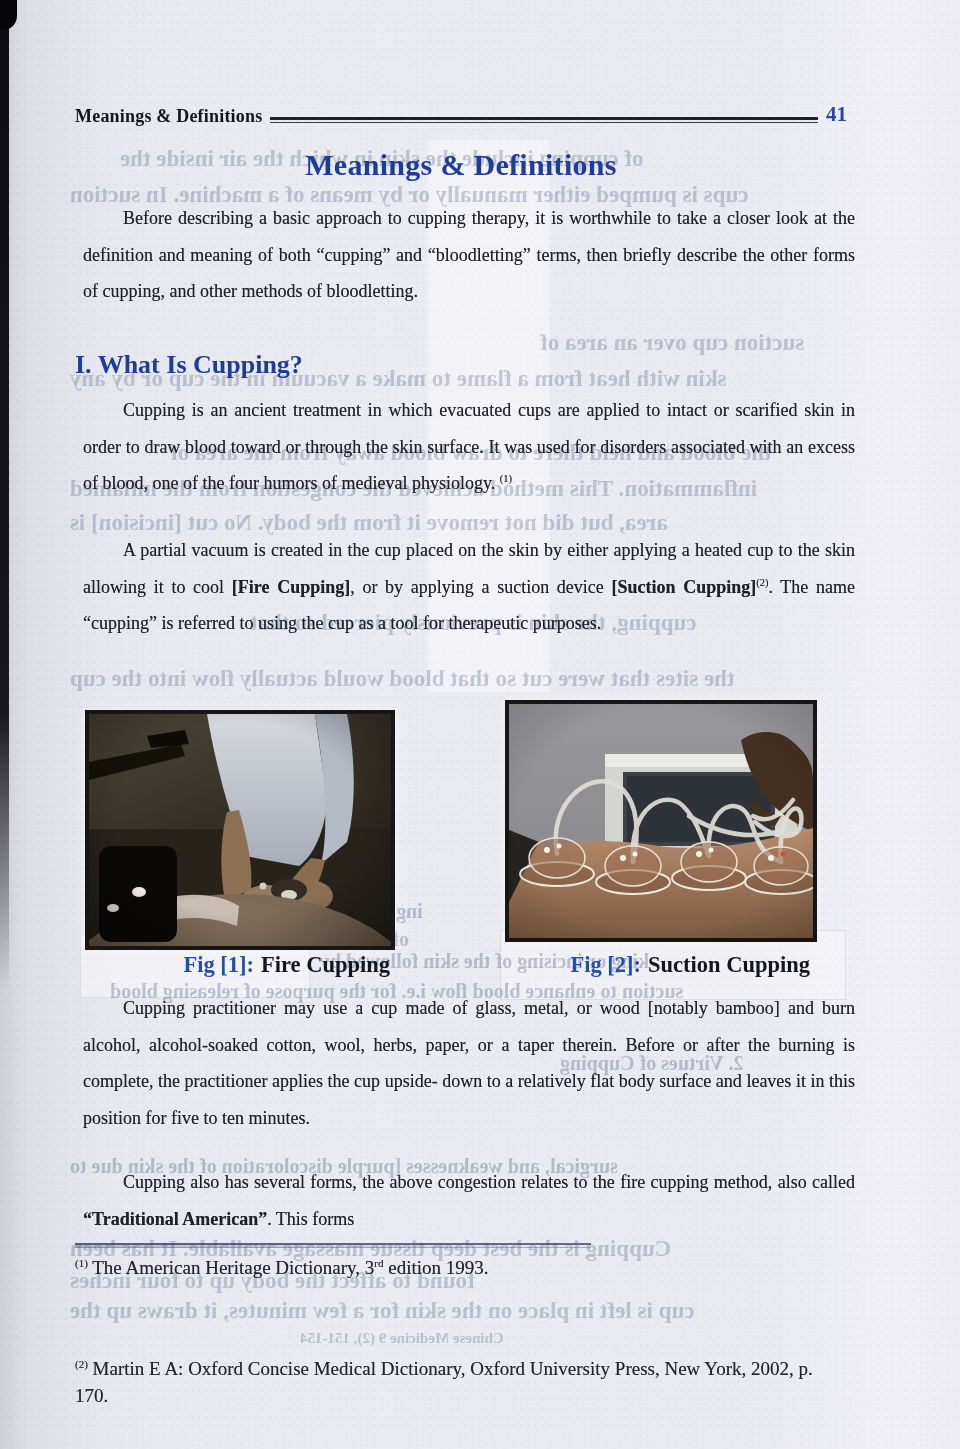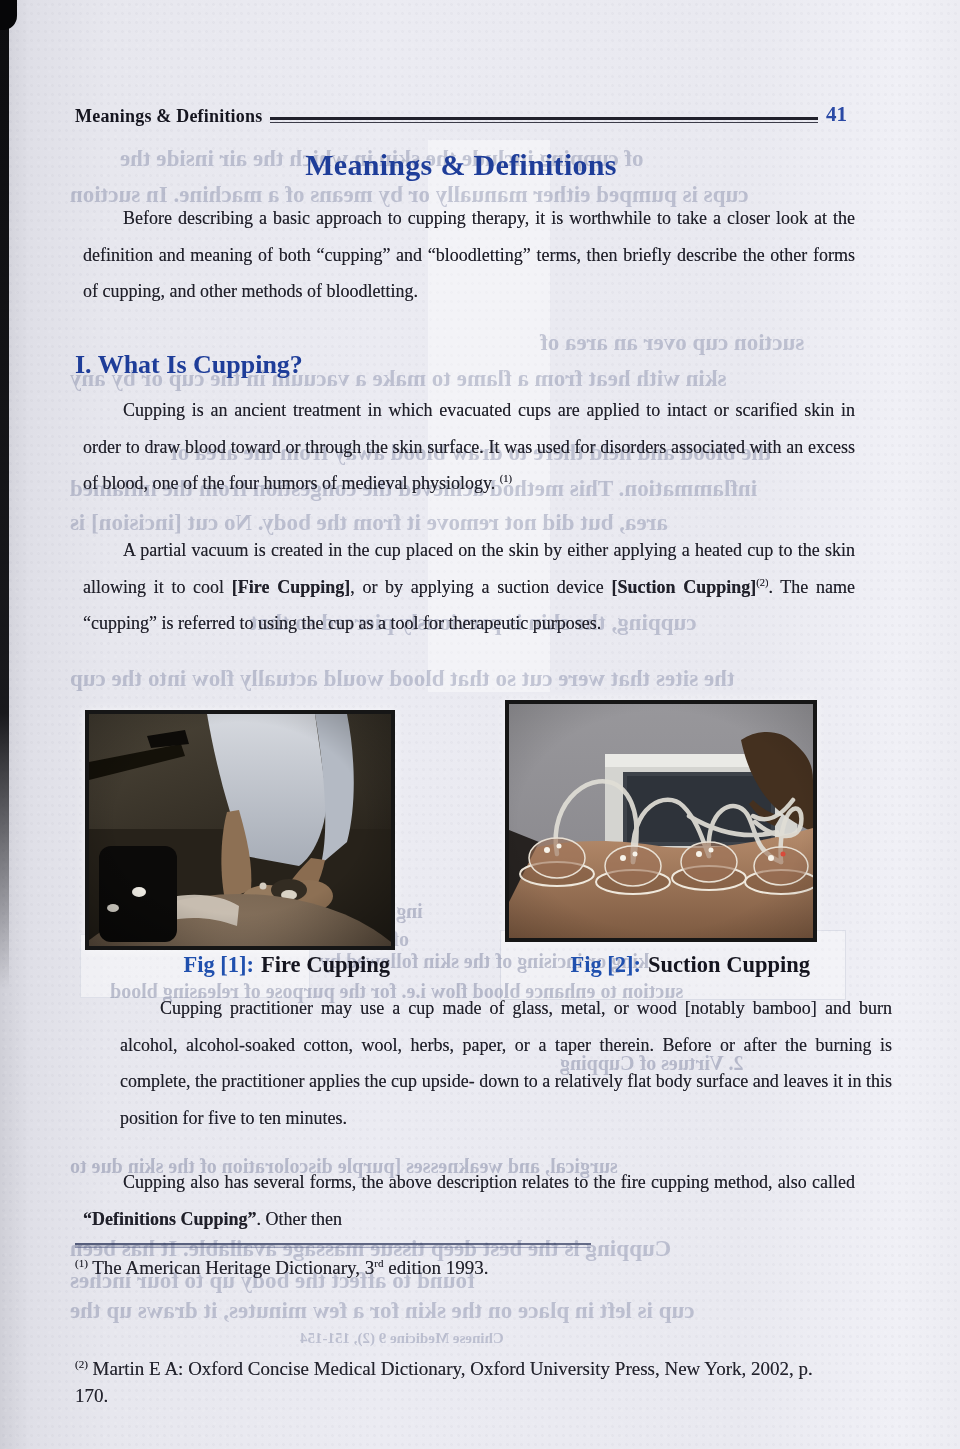--- a/index.html
+++ b/index.html
@@ -40,21 +40,21 @@
   
   .content{position:absolute;left:75px;top:0;width:772px;height:1428px;z-index:2;}
   .running-header{position:absolute;top:102px;left:0;width:772px;display:flex;align-items:flex-end;}
   .rh-title{font-weight:bold;font-size:18px;color:#15151f;letter-spacing:.2px;}
   .rh-rule{flex:1;height:2px;border-top:3px solid #20202b;border-bottom:1.5px solid #3c3c49;margin:0 8px 4px 8px;}
   .rh-page{font-weight:bold;font-size:21px;color:#2a49a5;}
   .main-title{position:absolute;top:148px;left:0;width:772px;margin:0;text-align:center;
     font-size:30px;font-weight:bold;color:#1e3d99;letter-spacing:.3px;}
   .body-par{position:absolute;left:8px;width:772px;margin:0;font-size:18px;line-height:36.6px;
     text-align:justify;text-indent:40px;color:#20202a;text-shadow:0 0 .6px rgba(10,10,20,.5);}
-  .p1{top:200px;} .p2{top:392px;} .p3{top:532px;} .p4{top:990px;margin-left:37px;} .p5{top:1164px;}
+  .p1{top:200px;} .p2{top:392px;} .p3{top:532px;} .p4{top:990px;} .p5{top:1164px;}
   .section-heading{position:absolute;top:350px;left:0;margin:0;font-size:26px;font-weight:bold;color:#1e3d99;font-family:Liberation Serif, serif;}
   sup.seg-sup{font-size:.58em;vertical-align:super;line-height:0;}
   
   .figures-row{position:absolute;top:700px;left:0;width:772px;height:252px;}
   .fig{position:absolute;margin:0;}
   .fig1{left:10px;top:10px;}
   .fig2{left:430px;top:0;}
   .photo{border:4px solid #161616;box-shadow:0 0 10px rgba(255,255,255,.55);font-size:0;line-height:0;}
   .photo1{width:302px;height:232px;}
   .photo2{width:304px;height:234px;}
@@ -242,21 +242,21 @@
       <div class="caption cap1">
         <span class="cap-label">Fig [1]:</span><span>Fire Cupping</span>
       </div>
       <div class="caption cap2">
         <span class="cap-label">Fig [2]:</span><span>Suction Cupping</span>
       </div>
     </div>
 
     <p class="body-par p4"><span>Cupping practitioner may use a cup made of glass, metal, or wood [notably bamboo] and burn alcohol, alcohol-soaked cotton, wool, herbs, paper, or a taper therein. Before or after the burning is complete, the practitioner applies the cup upside- down to a relatively flat body surface and leaves it in this position for five to ten minutes.</span></p>
 
-    <p class="body-par p5"><span>Cupping also has several forms, the above description relates to the fire cupping method, also called </span><span style="font-weight: bold;">“Definitions Cupping”</span><span>. Other then</span></p>
+    <p class="body-par p5"><span>Cupping also has several forms, the above congestion relates to the fire cupping method, also called </span><span style="font-weight: bold;">“Traditional American”</span><span>. This forms</span></p>
 
     <div class="fn-rule"></div>
 
     <p class="footnote fn1"><sup class="seg-sup">(1)</sup><span> The American Heritage Dictionary, 3</span><sup class="seg-sup">rd</sup><span> edition 1993.</span></p>
     <p class="footnote fn2"><sup class="seg-sup">(2)</sup><span> Martin E A: Oxford Concise Medical Dictionary, Oxford University Press, New York, 2002, p. 170.</span></p>
 
   </div>
 </div>
 
 </body></html>

